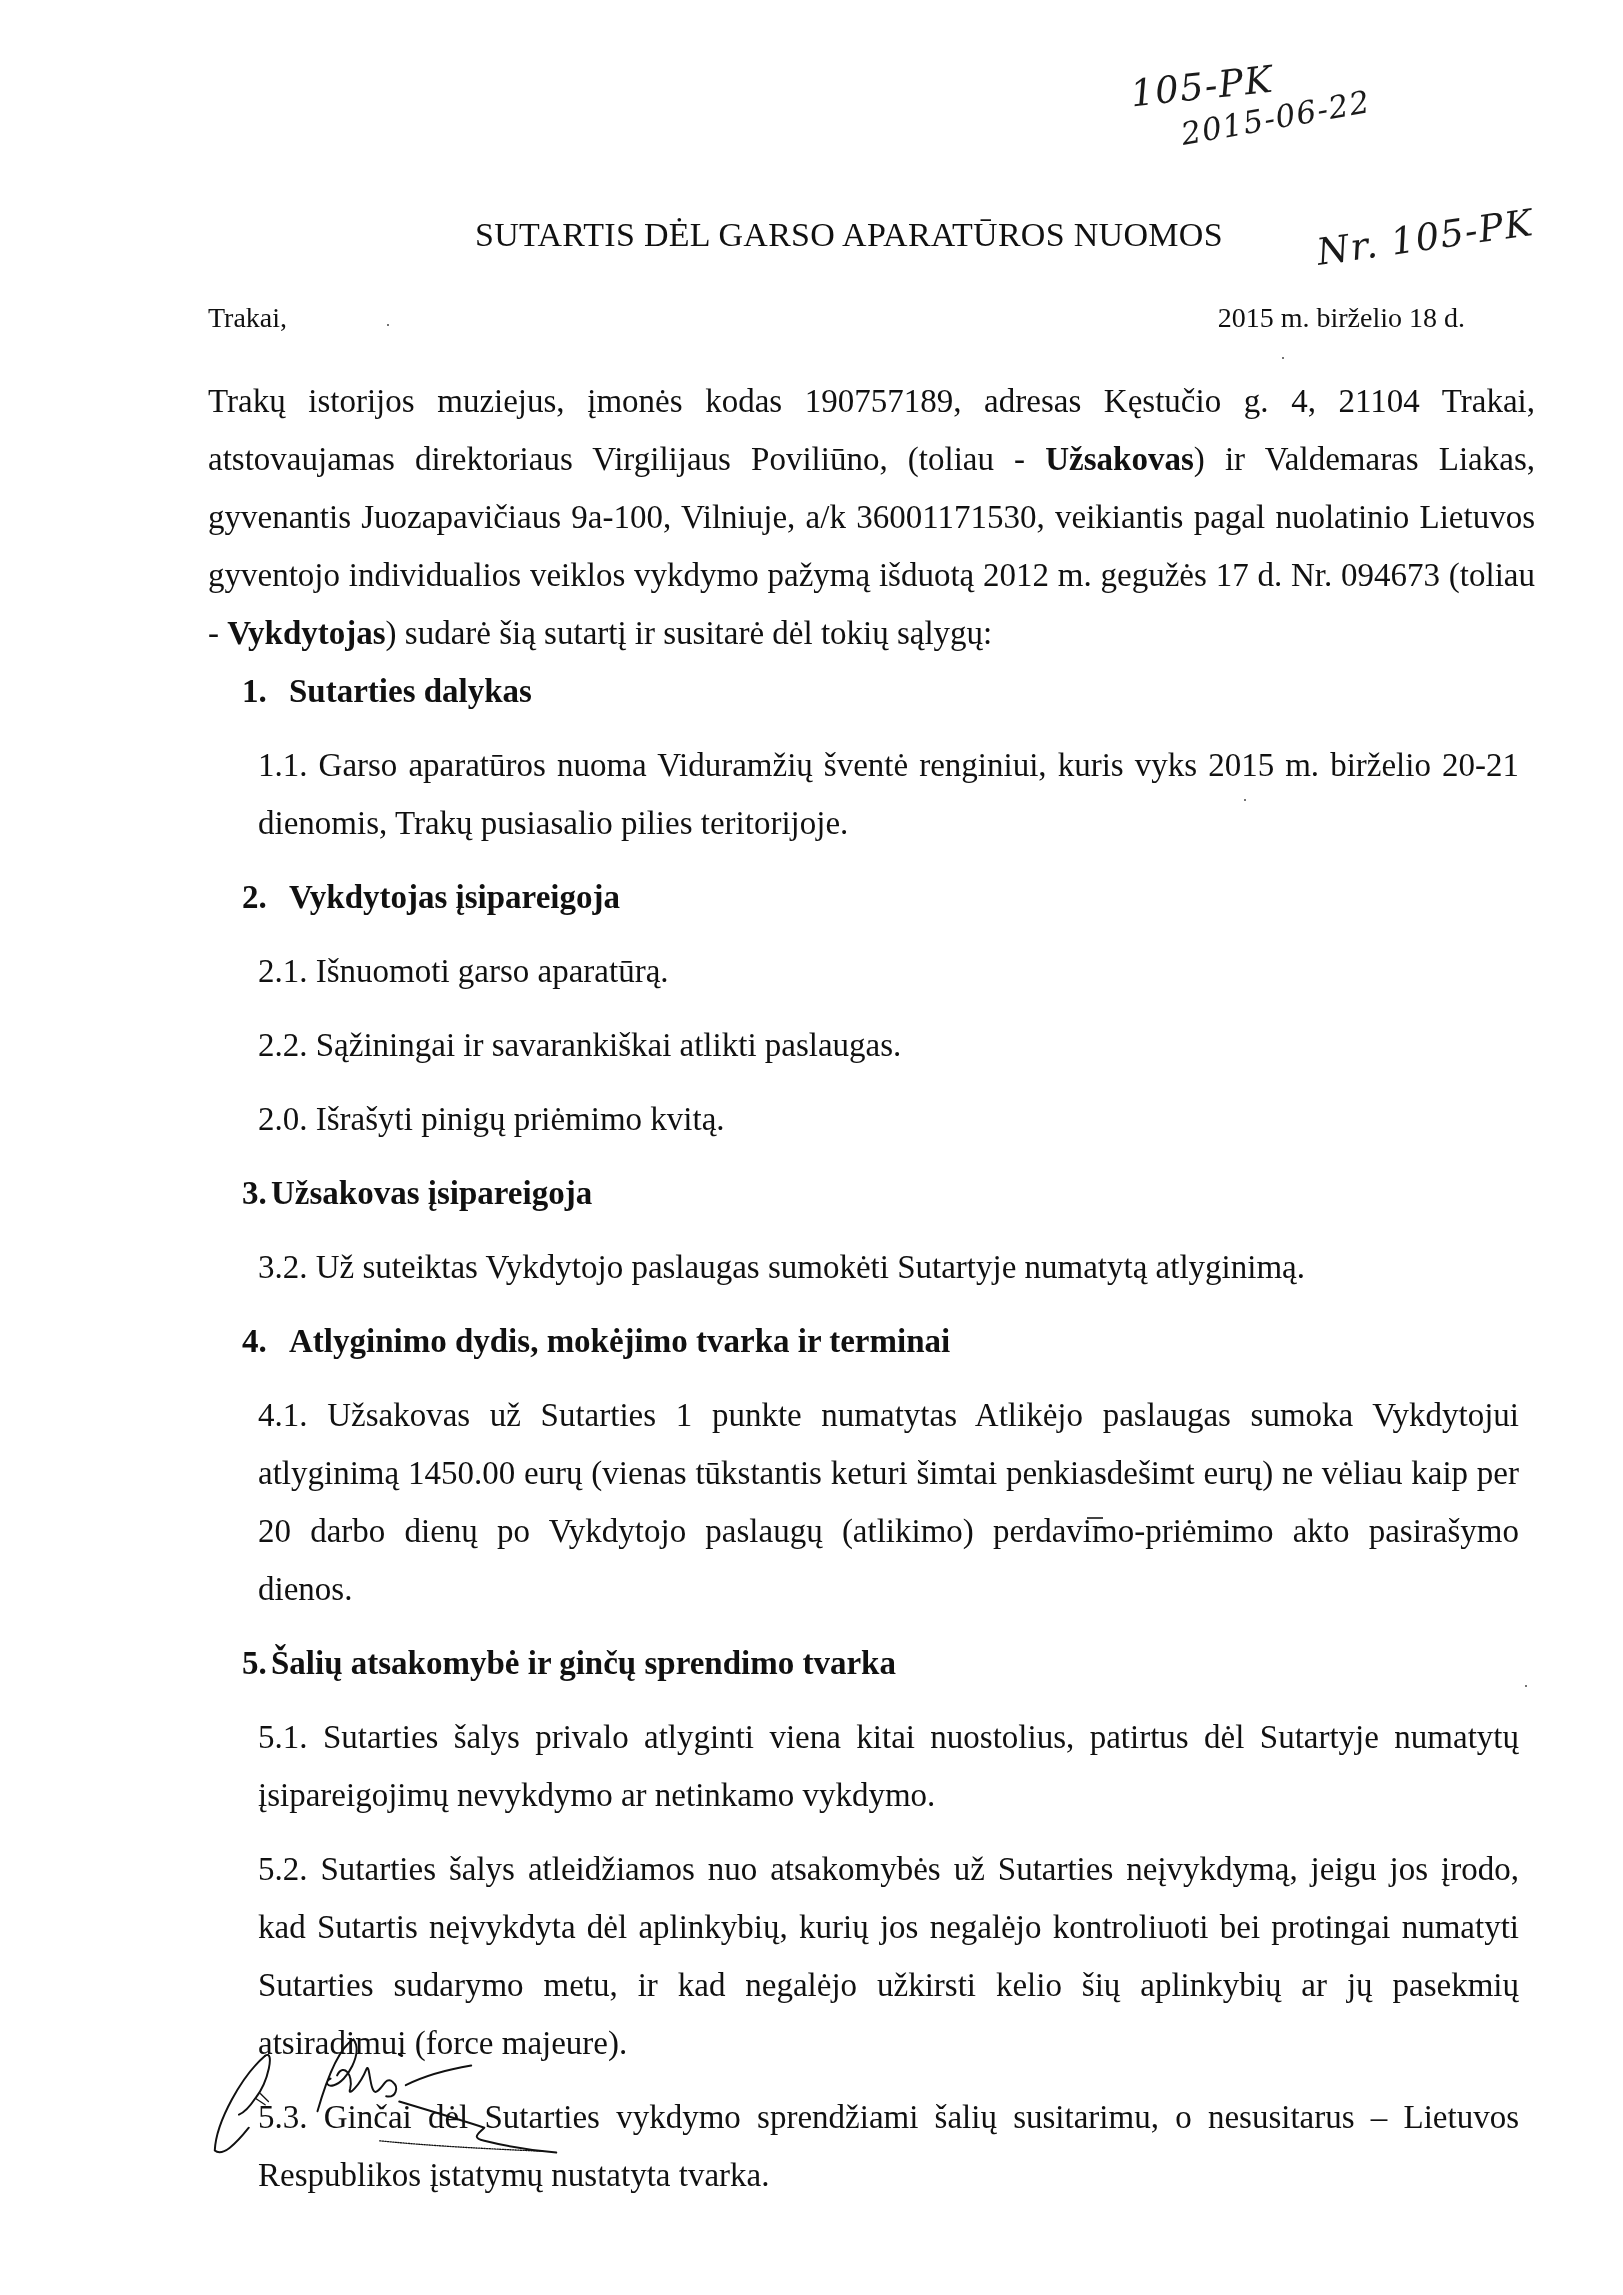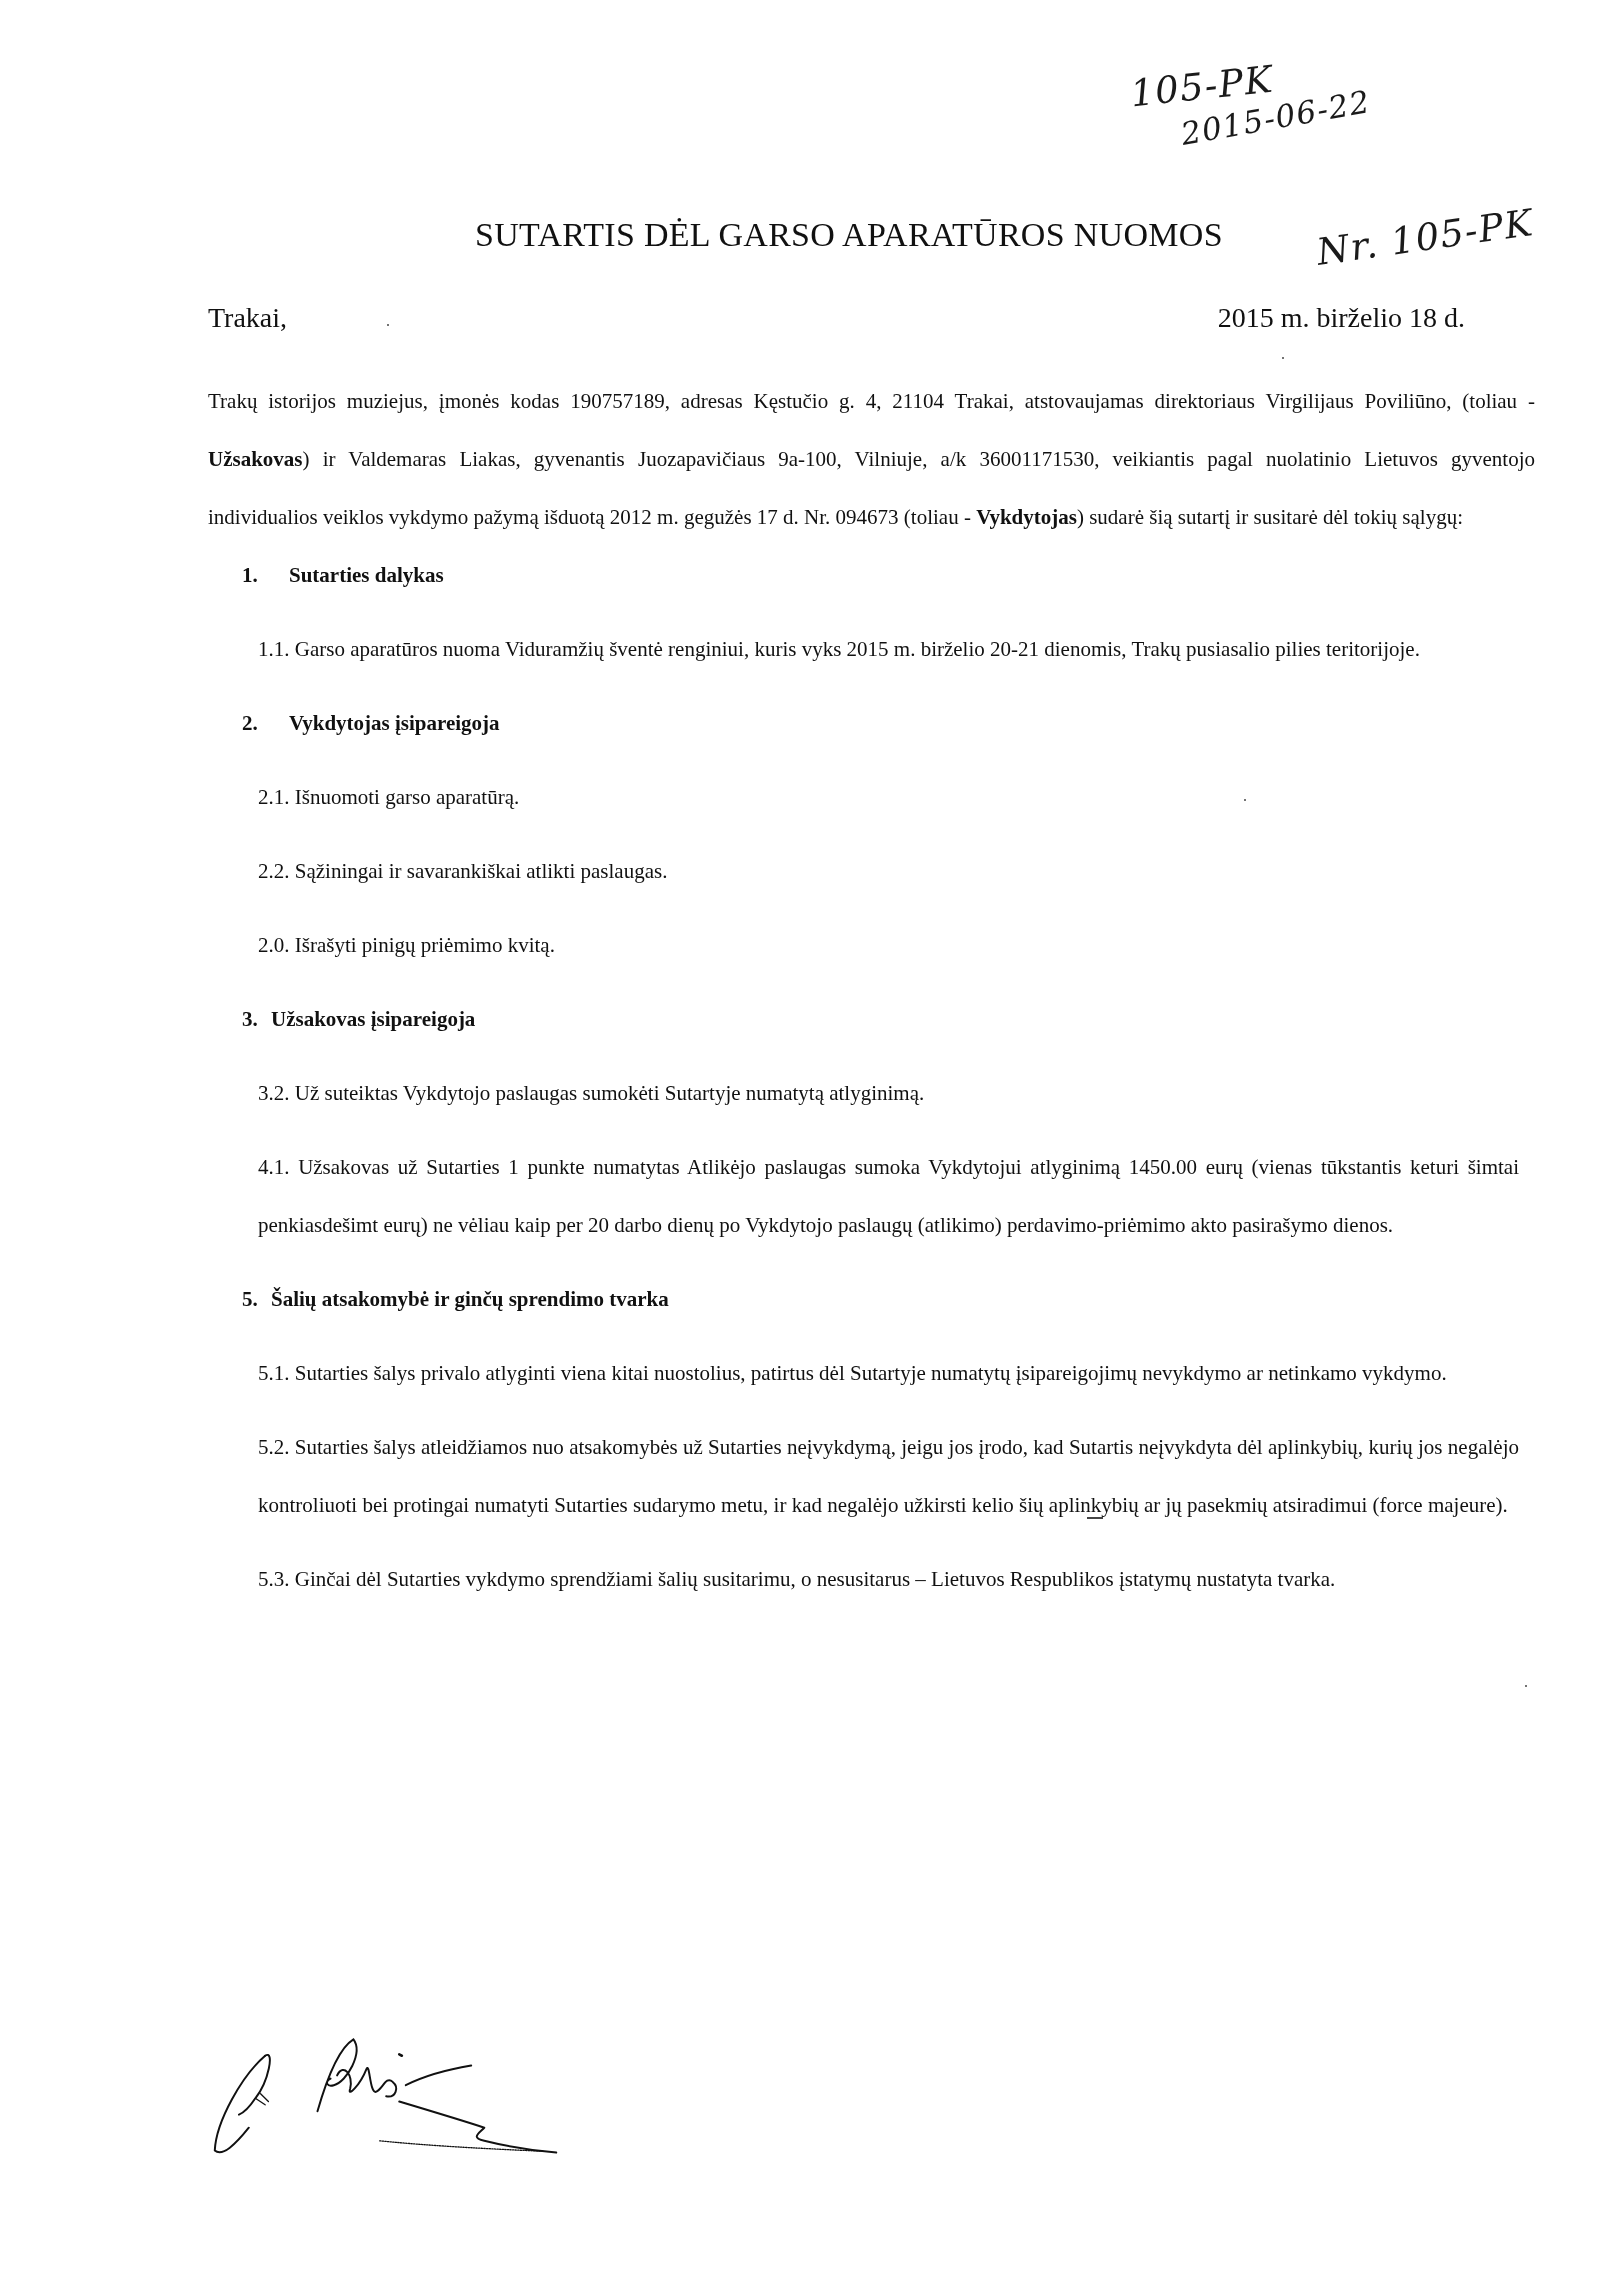--- a/index.html
+++ b/index.html
@@ -65,21 +65,21 @@
       font-size: 28px;
       display: flex;
       justify-content: space-between;
     }
     .place-row .date { padding-right: 72px; }
     .body {
       position: absolute;
       left: 208px;
       top: 372px;
       width: 1327px;
-      font-size: 21px;
+      font-size: 33px;
       line-height: 58px;
     }
     .para {
       margin: 0;
       text-align: justify;
       text-align-last: left;
     }
     .heading {
       margin: 0;
       font-weight: bold;
@@ -147,20 +147,21 @@
       <p class="item">2.2. Sąžiningai ir savarankiškai atlikti paslaugas.</p>
       <p class="item">2.0. Išrašyti pinigų priėmimo kvitą.</p>
     </div>
 
     <div>
       <p class="heading tight"><span class="num">3.</span><span>Užsakovas įsipareigoja</span></p>
       <p class="item">3.2. Už suteiktas Vykdytojo paslaugas sumokėti Sutartyje numatytą atlyginimą.</p>
     </div>
 
     <div>
+      <p class="heading"><span class="num">4.</span><span>Atlyginimo dydis, mokėjimo tvarka ir terminai</span></p>
       <p class="item">4.1. Užsakovas už Sutarties 1 punkte numatytas Atlikėjo paslaugas sumoka Vykdytojui atlyginimą 1450.00 eurų (vienas tūkstantis keturi šimtai penkiasdešimt  eurų)  ne vėliau kaip per 20 darbo  dienų po Vykdytojo paslaugų (atlikimo) perdavimo-priėmimo akto pasirašymo dienos.</p>
     </div>
 
     <div>
       <p class="heading tight"><span class="num">5.</span><span>Šalių atsakomybė ir ginčų sprendimo tvarka</span></p>
       <p class="item">5.1. Sutarties šalys privalo atlyginti viena kitai nuostolius, patirtus dėl Sutartyje numatytų įsipareigojimų nevykdymo ar netinkamo vykdymo.</p>
       <p class="item"><span>5.2. Sutarties šalys atleidžiamos nuo atsakomybės už Sutarties neįvykdymą, jeigu jos įrodo, kad Sutartis neįvykdyta dėl aplinkybių, kurių jos negalėjo kontroliuoti bei protingai numatyti Sutarties sudarymo metu, ir kad negalėjo užkirsti kelio šių aplinkybių ar jų pasekmių atsiradimui </span>(<span class="i">force majeure</span><span>).</span></p>
       <p class="item">5.3. Ginčai dėl Sutarties vykdymo sprendžiami šalių susitarimu, o nesusitarus – Lietuvos Respublikos įstatymų nustatyta tvarka.</p>
     </div>
   </div>

